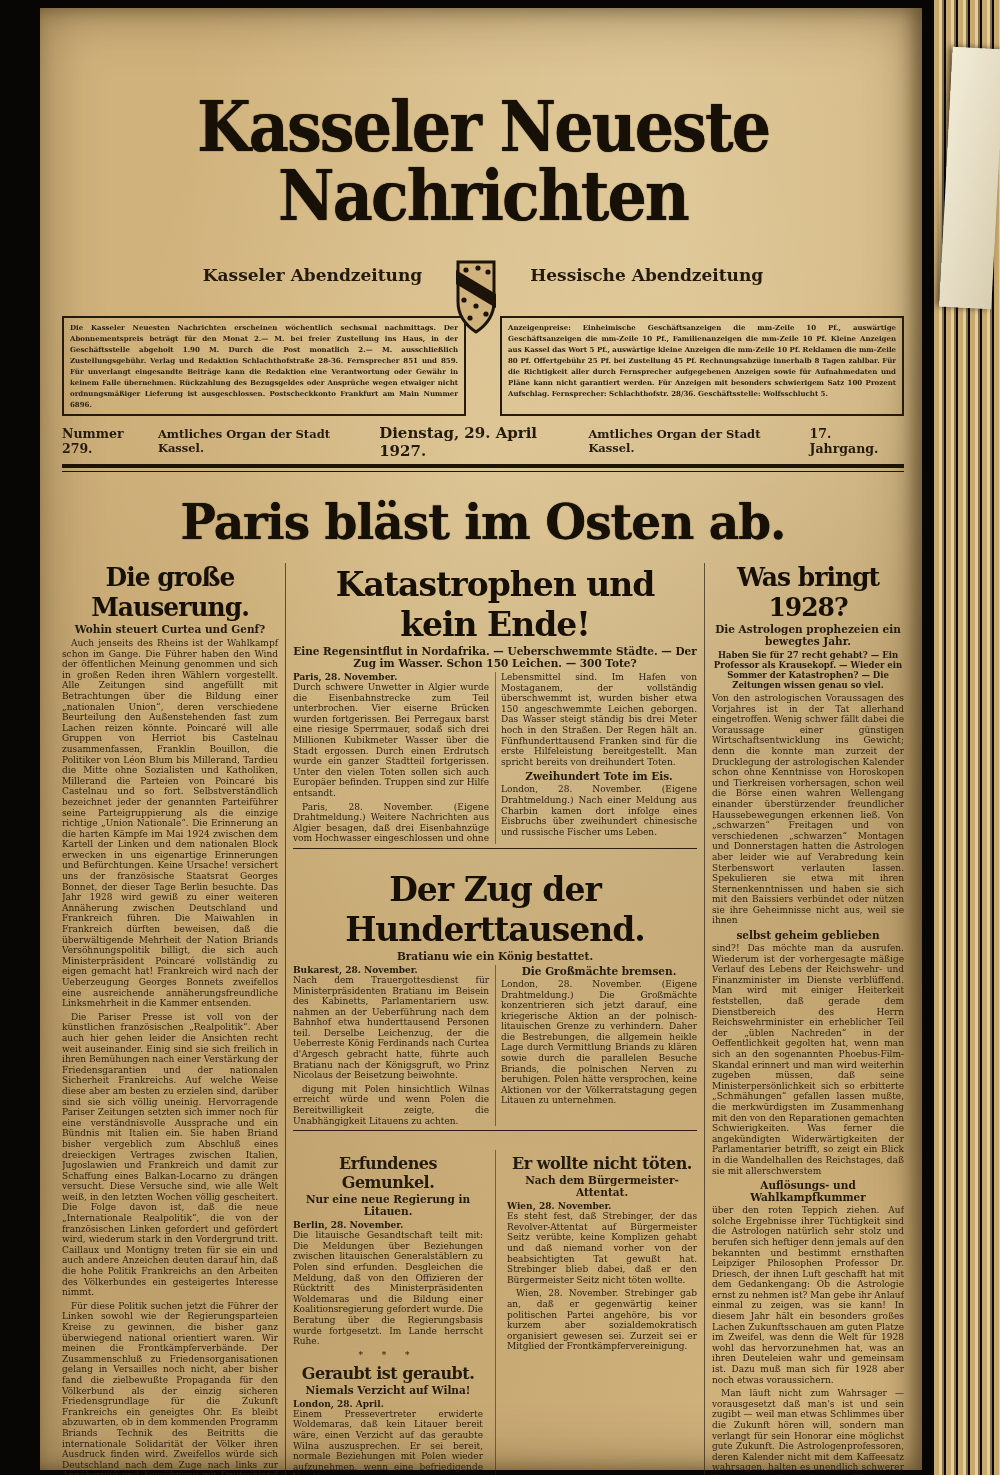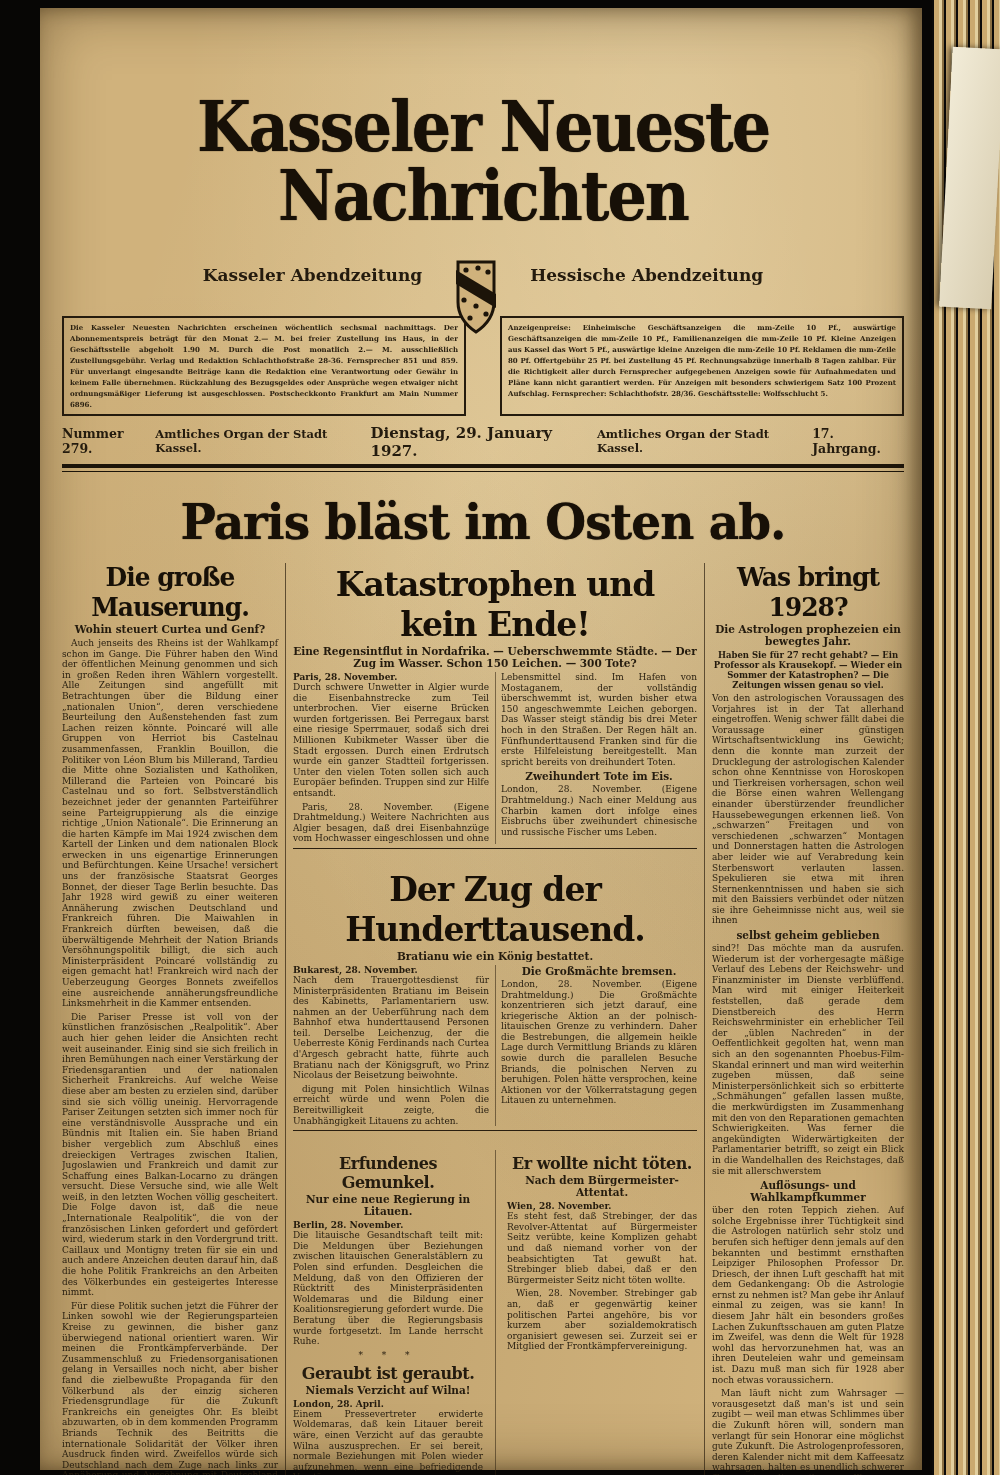--- a/index.html
+++ b/index.html
@@ -97,21 +97,21 @@
       </div>
 
       <div class="imprints">
         <div class="imprint">Die Kasseler Neuesten Nachrichten erscheinen wöchentlich sechsmal nachmittags. Der Abonnementspreis beträgt für den Monat 2.— M. bei freier Zustellung ins Haus, in der Geschäftsstelle abgeholt 1.90 M. Durch die Post monatlich 2.— M. ausschließlich Zustellungsgebühr. Verlag und Redaktion Schlachthofstraße 28-36. Fernsprecher 851 und 859. Für unverlangt eingesandte Beiträge kann die Redaktion eine Verantwortung oder Gewähr in keinem Falle übernehmen. Rückzahlung des Bezugsgeldes oder Ansprüche wegen etwaiger nicht ordnungsmäßiger Lieferung ist ausgeschlossen. Postscheckkonto Frankfurt am Main Nummer 6896.</div>
         <div class="imprint">Anzeigenpreise: Einheimische Geschäftsanzeigen die mm-Zeile 10 Pf., auswärtige Geschäftsanzeigen die mm-Zeile 10 Pf., Familienanzeigen die mm-Zeile 10 Pf. Kleine Anzeigen aus Kassel das Wort 5 Pf., auswärtige kleine Anzeigen die mm-Zeile 10 Pf. Reklamen die mm-Zeile 80 Pf. Offertgebühr 25 Pf. bei Zustellung 45 Pf. Rechnungsabzüge innerhalb 8 Tagen zahlbar. Für die Richtigkeit aller durch Fernsprecher aufgegebenen Anzeigen sowie für Aufnahmedaten und Pläne kann nicht garantiert werden. Für Anzeigen mit besonders schwierigem Satz 100 Prozent Aufschlag. Fernsprecher: Schlachthofstr. 28/36. Geschäftsstelle: Wolfsschlucht 5.</div>
       </div>
 
       <div class="dateline">
         <span class="dl-sm">Nummer 279.</span>
         <span class="dl-md">Amtliches Organ der Stadt Kassel.</span>
-        <span class="dl-date">Dienstag, 29. January 1927.</span>
+        <span class="dl-date">Dienstag, 29. April 1927.</span>
         <span class="dl-md">Amtliches Organ der Stadt Kassel.</span>
         <span class="dl-sm">17. Jahrgang.</span>
       </div>
       <div class="double-rule"></div>
 
       <div class="main-headline">Paris bläst im Osten ab.</div>
 
       <div class="cols">
 
         <div class="col-left">

